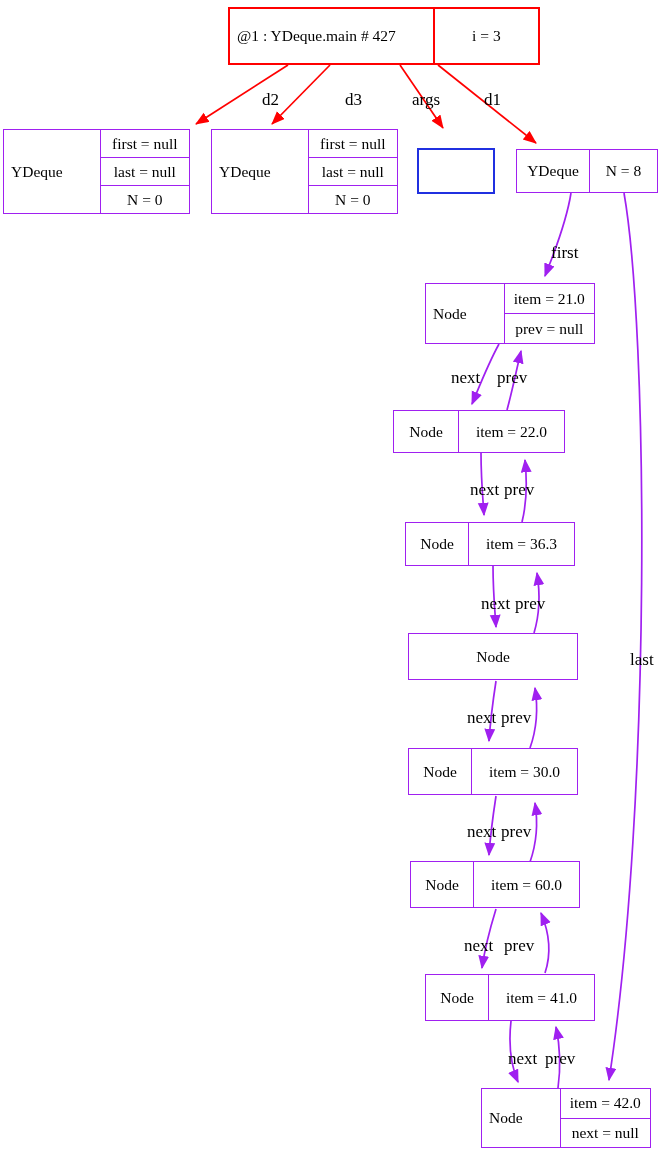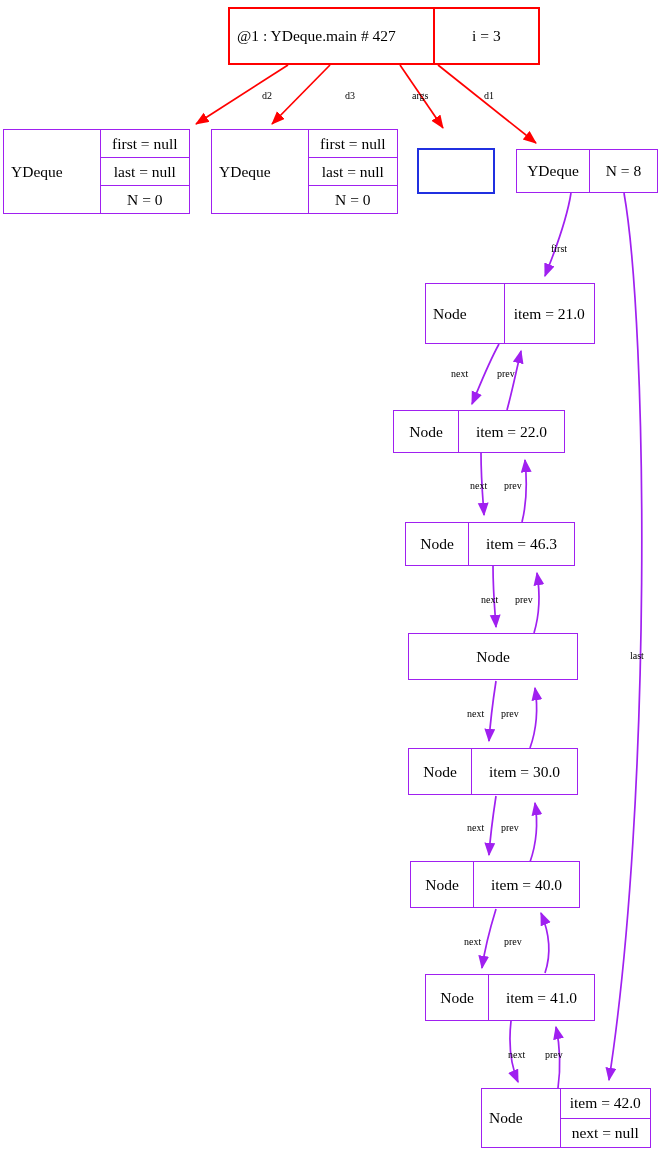--- a/index.html
+++ b/index.html
@@ -62,21 +62,21 @@
     border-left: 2px solid #ff0000;
   }
   .sep-top {
     border-top: 1.6px solid #a020f0;
   }
   .frame .sep-top {
     border-top: 2px solid #ff0000;
   }
   .edge-label {
     position: absolute;
-    font-size: 10px;
+    font-size: 17px;
     color: #000000;
     white-space: nowrap;
     line-height: 1;
   }
   .grow { flex: 1 1 auto; }
 </style>
 </head>
 <body>
 
 <div id="canvas">
@@ -156,45 +156,46 @@
 
   <div class="node-box" style="left:516px; top:149px; width:142px; height:44px;">
     <div class="cell grow">YDeque</div>
     <div class="cell sep-left" style="width:68px;">N = 8</div>
   </div>
 
   <div class="node-box" style="left:425px; top:283px; width:170px; height:61px;">
     <div class="cell grow">Node</div>
     <div class="col sep-left" style="width:107px;">
       <div class="cell grow">item = 21.0</div>
+      <div class="cell grow sep-top">prev = null</div>
     </div>
   </div>
 
   <div class="node-box" style="left:393px; top:410px; width:172px; height:43px;">
     <div class="cell grow">Node</div>
     <div class="cell sep-left" style="width:106px;">item = 22.0</div>
   </div>
 
   <div class="node-box" style="left:405px; top:522px; width:170px; height:44px;">
     <div class="cell grow">Node</div>
-    <div class="cell sep-left" style="width:106px;">item = 46.3</div>
+    <div class="cell sep-left" style="width:106px;">item = 36.3</div>
   </div>
 
   <div class="node-box" style="left:408px; top:633px; width:170px; height:47px;">
     <div class="cell grow">Node</div>
   </div>
 
   <div class="node-box" style="left:408px; top:748px; width:170px; height:47px;">
     <div class="cell grow">Node</div>
     <div class="cell sep-left" style="width:106px;">item = 30.0</div>
   </div>
 
   <div class="node-box" style="left:410px; top:861px; width:170px; height:47px;">
     <div class="cell grow">Node</div>
-    <div class="cell sep-left" style="width:106px;">item = 40.0</div>
+    <div class="cell sep-left" style="width:106px;">item = 60.0</div>
   </div>
 
   <div class="node-box" style="left:425px; top:974px; width:170px; height:47px;">
     <div class="cell grow">Node</div>
     <div class="cell sep-left" style="width:106px;">item = 41.0</div>
   </div>
 
   <div class="node-box" style="left:481px; top:1088px; width:170px; height:60px;">
     <div class="cell grow">Node</div>
     <div class="col sep-left" style="width:107px;">

